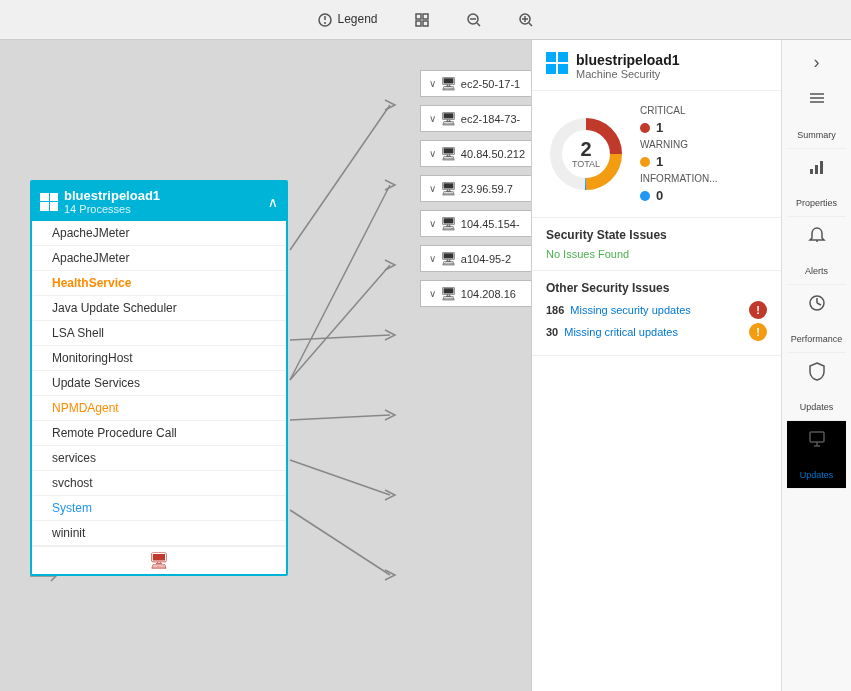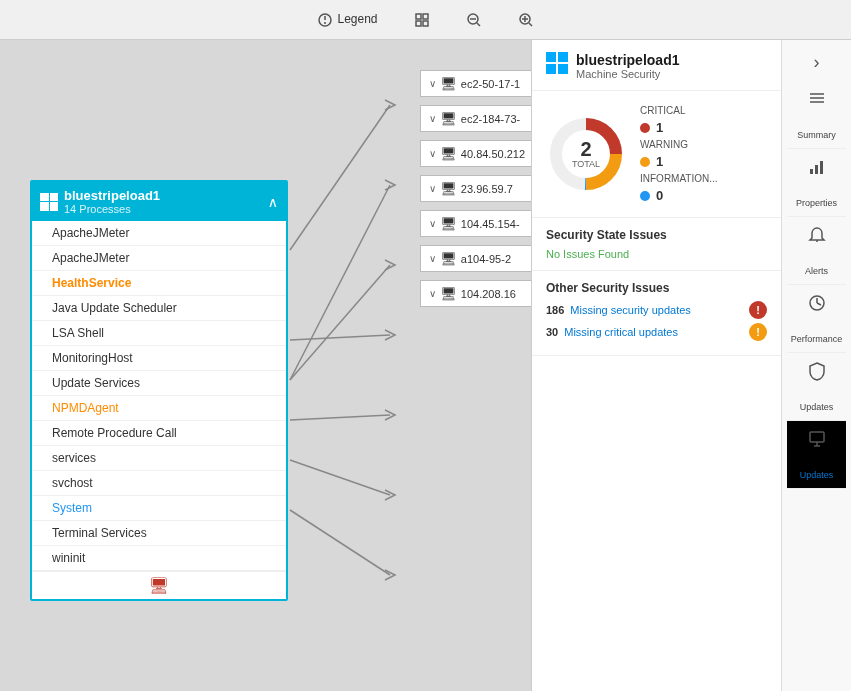--- a/index.html
+++ b/index.html
@@ -279,21 +279,20 @@
           <div class="process-item" style="color: rgb(255, 140, 0); font-weight: bold;">HealthService</div>
           <div class="process-item">Java Update Scheduler</div>
           <div class="process-item">LSA Shell</div>
           <div class="process-item">MonitoringHost</div>
           <div class="process-item">Update Services</div>
           <div class="process-item" style="color: rgb(255, 140, 0);">NPMDAgent</div>
           <div class="process-item">Remote Procedure Call</div>
           <div class="process-item">services</div>
           <div class="process-item">svchost</div>
           <div class="process-item" style="color: rgb(33, 150, 243);">System</div>
-          <div class="process-item">Terminal Services</div>
           <div class="process-item">wininit</div>
         </div>
       <div class="node-footer">
         <span class="monitor-icon">🖥</span>
       </div>
     </div>
 
     <div style="position:absolute; left:420px; top:30px; display:flex; flex-direction:column; gap:0;" id="remote-nodes-container">
         <div style="background: white; border: 1px solid rgb(187, 187, 187); margin-bottom: 8px; padding: 5px 8px; display: flex; align-items: center; gap: 4px; font-size: 11px; color: rgb(51, 51, 51); min-width: 100px;">
           <span style="font-size: 10px; color: rgb(102, 102, 102);">∨</span>

